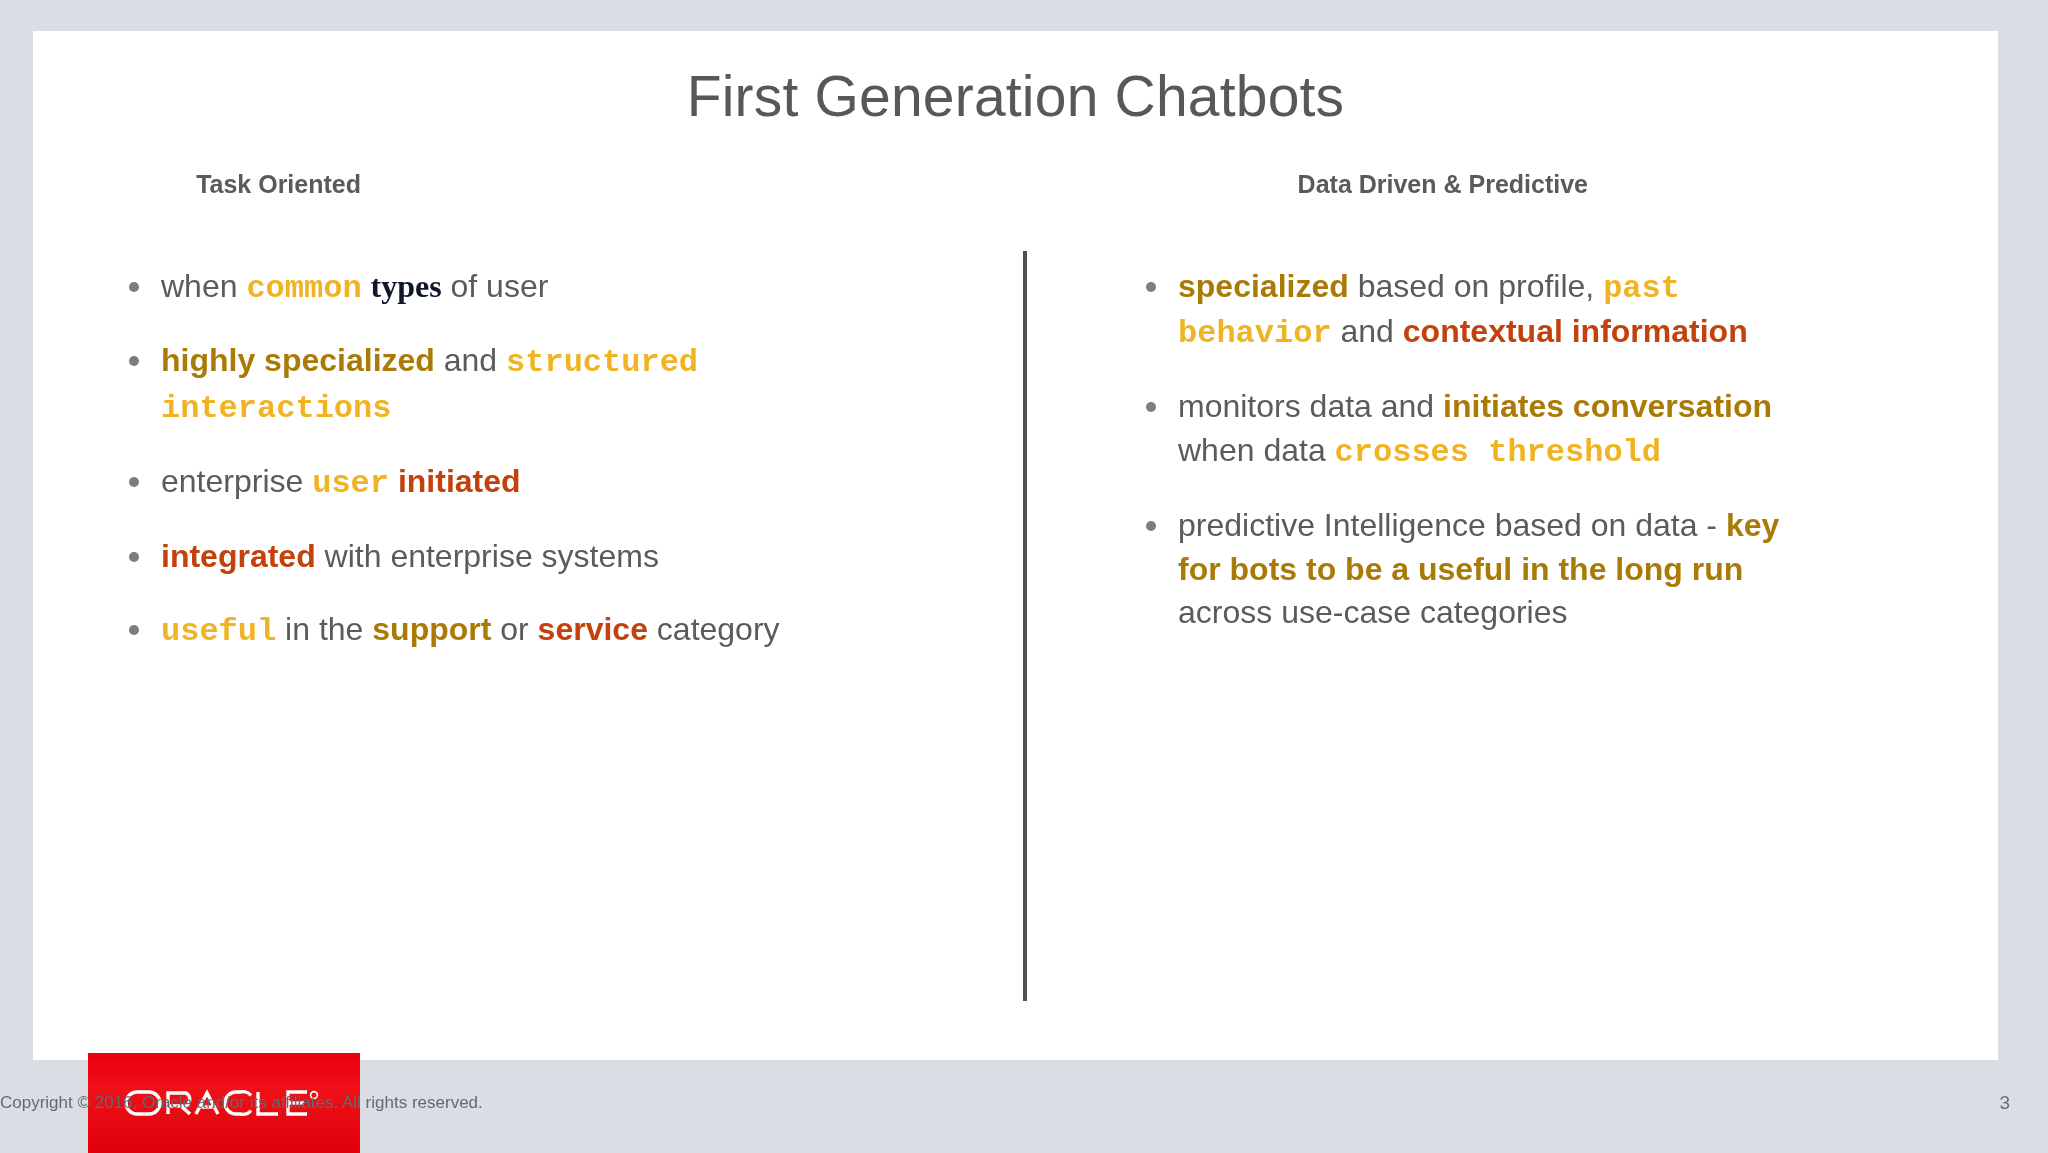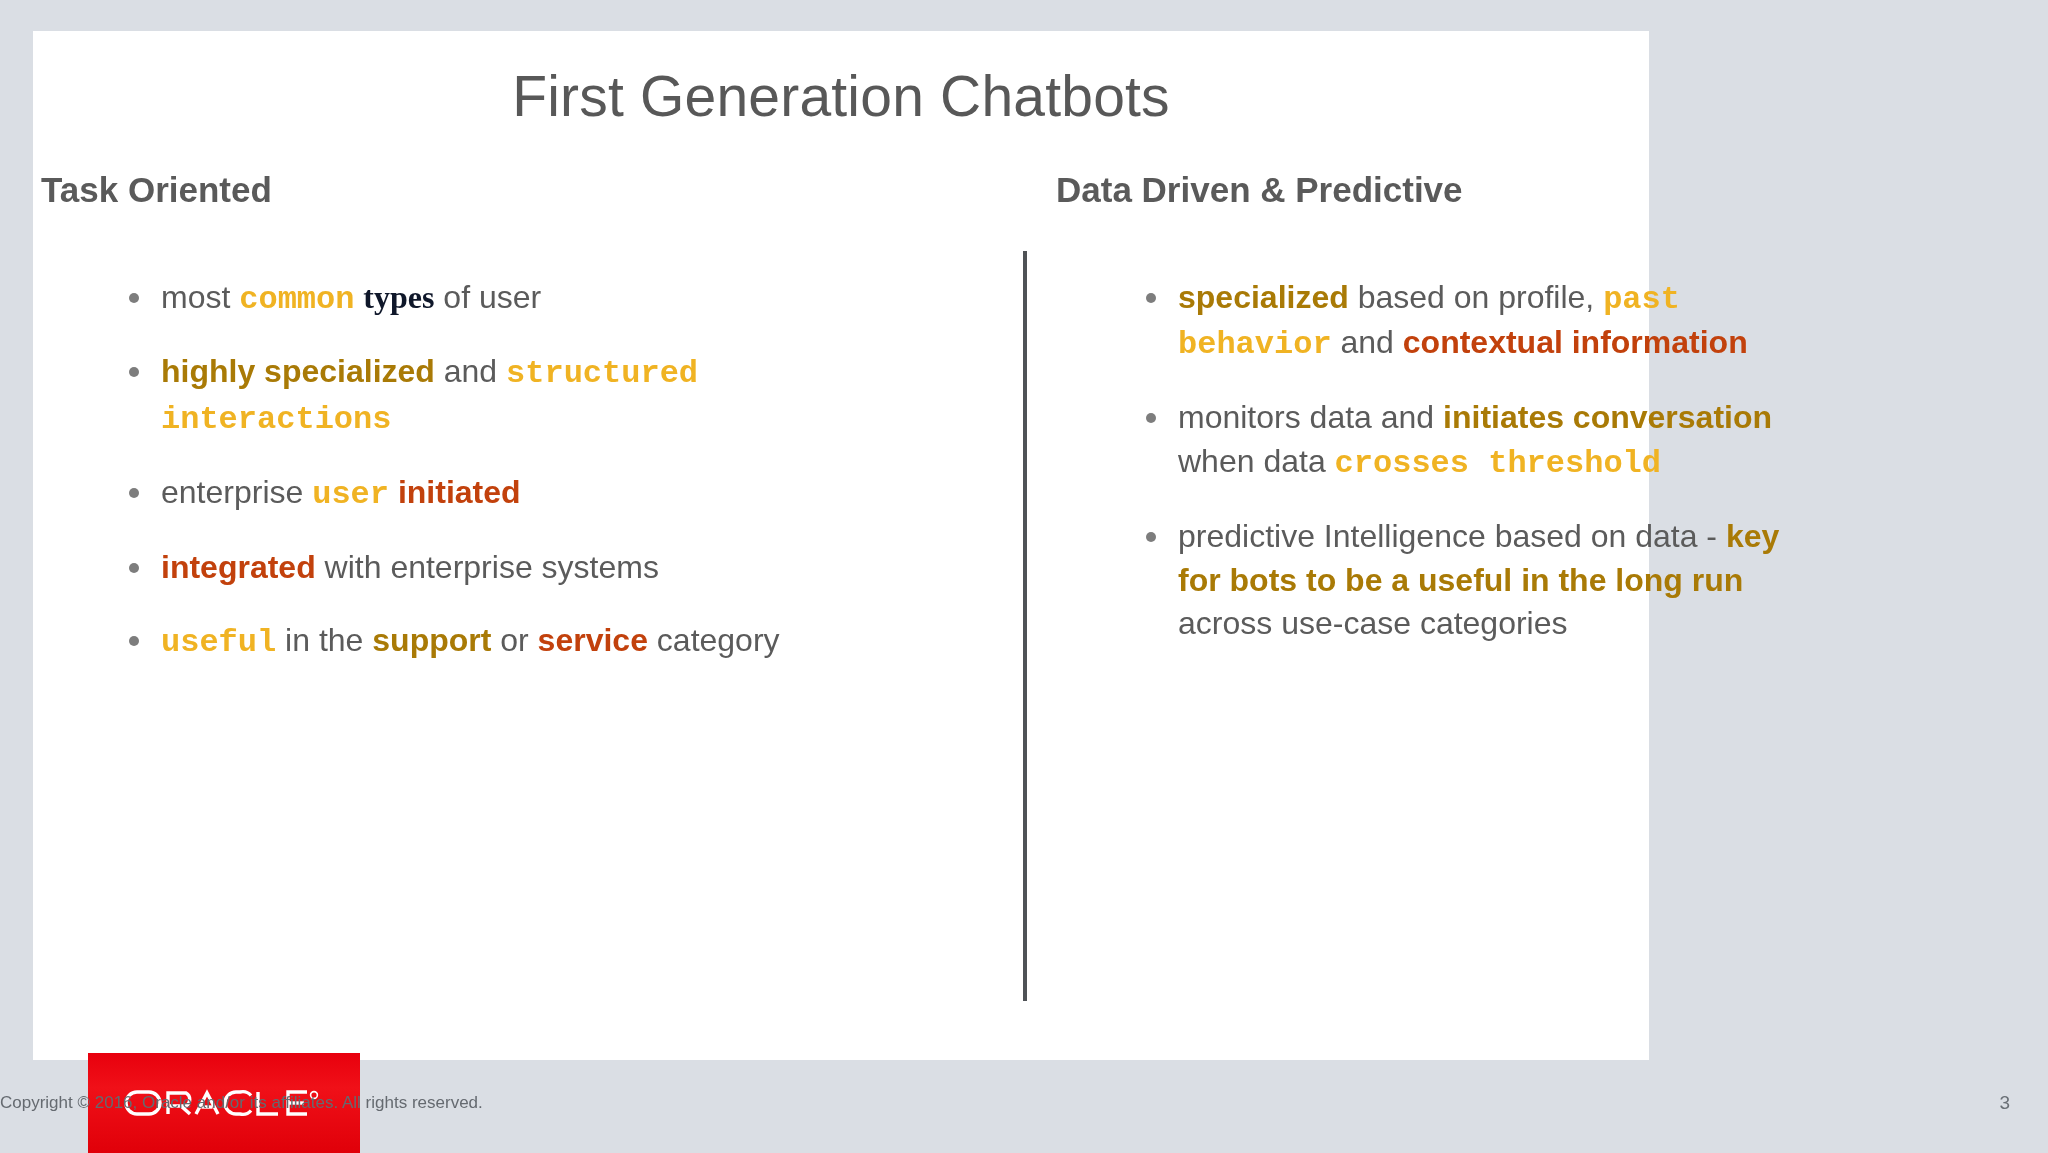--- a/index.html
+++ b/index.html
@@ -13,21 +13,21 @@
     font-family: "Liberation Sans", sans-serif;
     overflow: hidden;
     position: relative;
   }
 
   
   .slide {
     position: absolute;
     left: 33px;
     top: 31px;
-    width: 1616px;
+    width: 1965px;
     height: 1029px;
     background: #ffffff;
   }
 
   .slide-title {
     position: absolute;
     left: 0;
     top: 32px;
     width: 100%;
     text-align: center;
@@ -48,22 +48,22 @@
   }
 
   .col {
     position: absolute;
     top: 0;
   }
   .col-left  { left: 8px;   width: 950px; }
   .col-right { left: 1005px; width: 945px; }
 
   .col-heading {
-    text-align: left;
-    font-size: 35px;
+    text-align: right;
+    font-size: 25px;
     font-weight: bold;
     color: #5a5a5a;
     margin: 0;
     padding: 0;
     line-height: 1.1;
   }
   .col-left  .col-heading { padding-right: 630px; }
   .col-right .col-heading { padding-left: 18px; padding-right: 395px; }
 
   
@@ -156,21 +156,21 @@
 
   <div class="slide-title">First Generation Chatbots</div>
 
   <div class="divider"></div>
 
   <div class="columns">
 
     <div class="col col-left">
       <div class="col-heading">Task Oriented</div>
       <ul class="bullets">
-          <li><span class="dot"></span><span class="plain">most </span><span class="g-light">common</span><span class="plain"> </span><span class="g-brown">types</span><span class="plain"> of user</span></li>
+          <li><span class="dot"></span><span class="plain">when </span><span class="g-light">common</span><span class="plain"> </span><span class="g-brown">types</span><span class="plain"> of user</span></li>
           <li class="dot-gold"><span class="dot"></span><span class="g-deep">highly specialized</span><span class="plain"> and </span><span class="g-light">structured interactions</span></li>
           <li><span class="dot"></span><span class="plain">enterprise </span><span class="g-light">user</span><span class="plain"> </span><span class="g-dark">initiated</span></li>
           <li class="dot-gold"><span class="dot"></span><span class="g-dark">integrated</span><span class="plain"> with enterprise systems</span></li>
           <li class="dot-gold"><span class="dot"></span><span class="g-light">useful</span><span class="plain"> in the </span><span class="g-deep">support</span><span class="plain"> or </span><span class="g-dark">service</span><span class="plain"> category</span></li>
         </ul>
     </div>
 
     <div class="col col-right">
       <div class="col-heading">Data Driven &amp; Predictive</div>
       <ul class="bullets">

